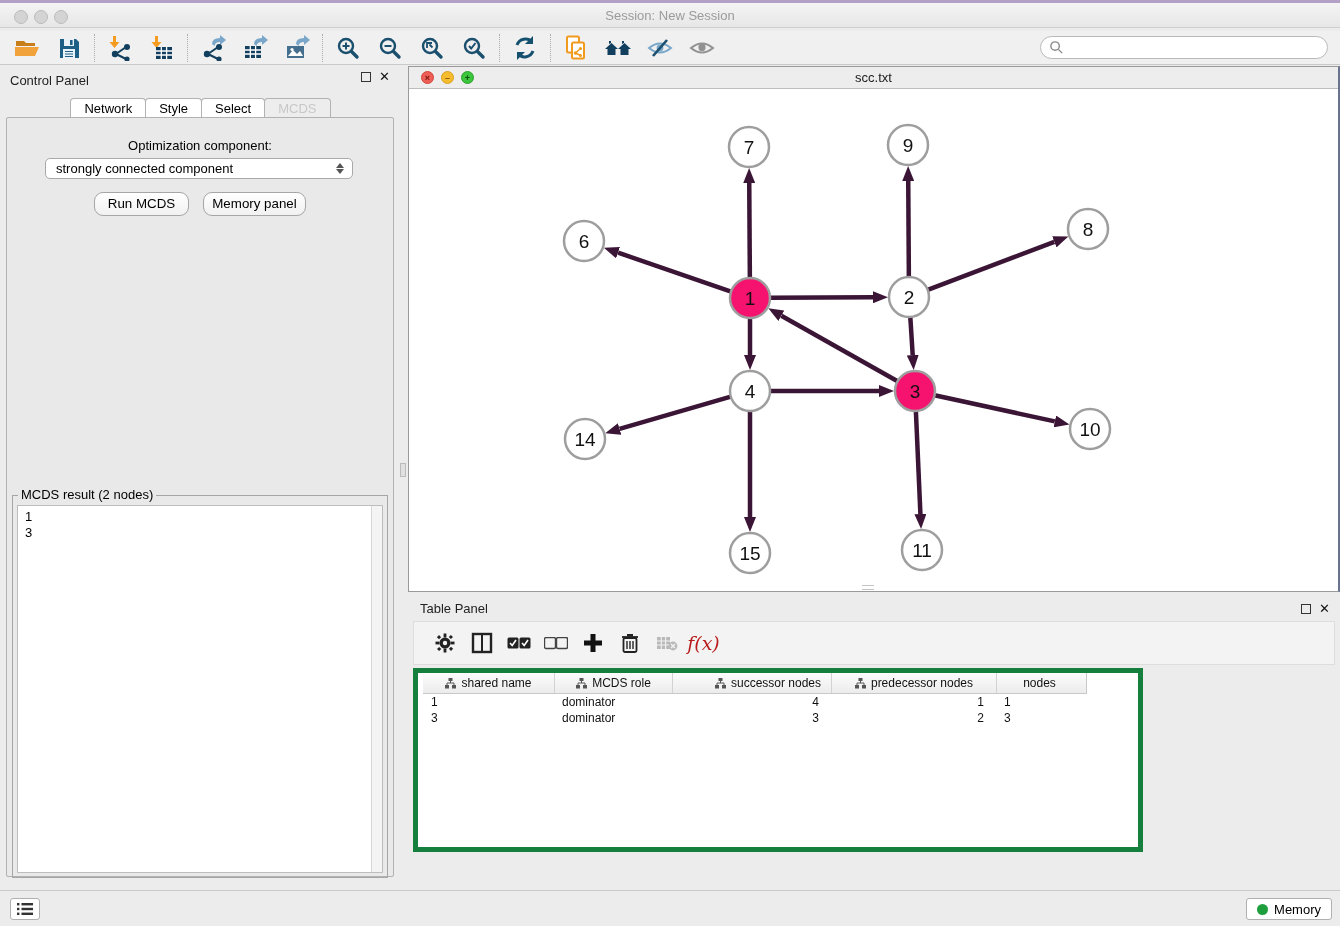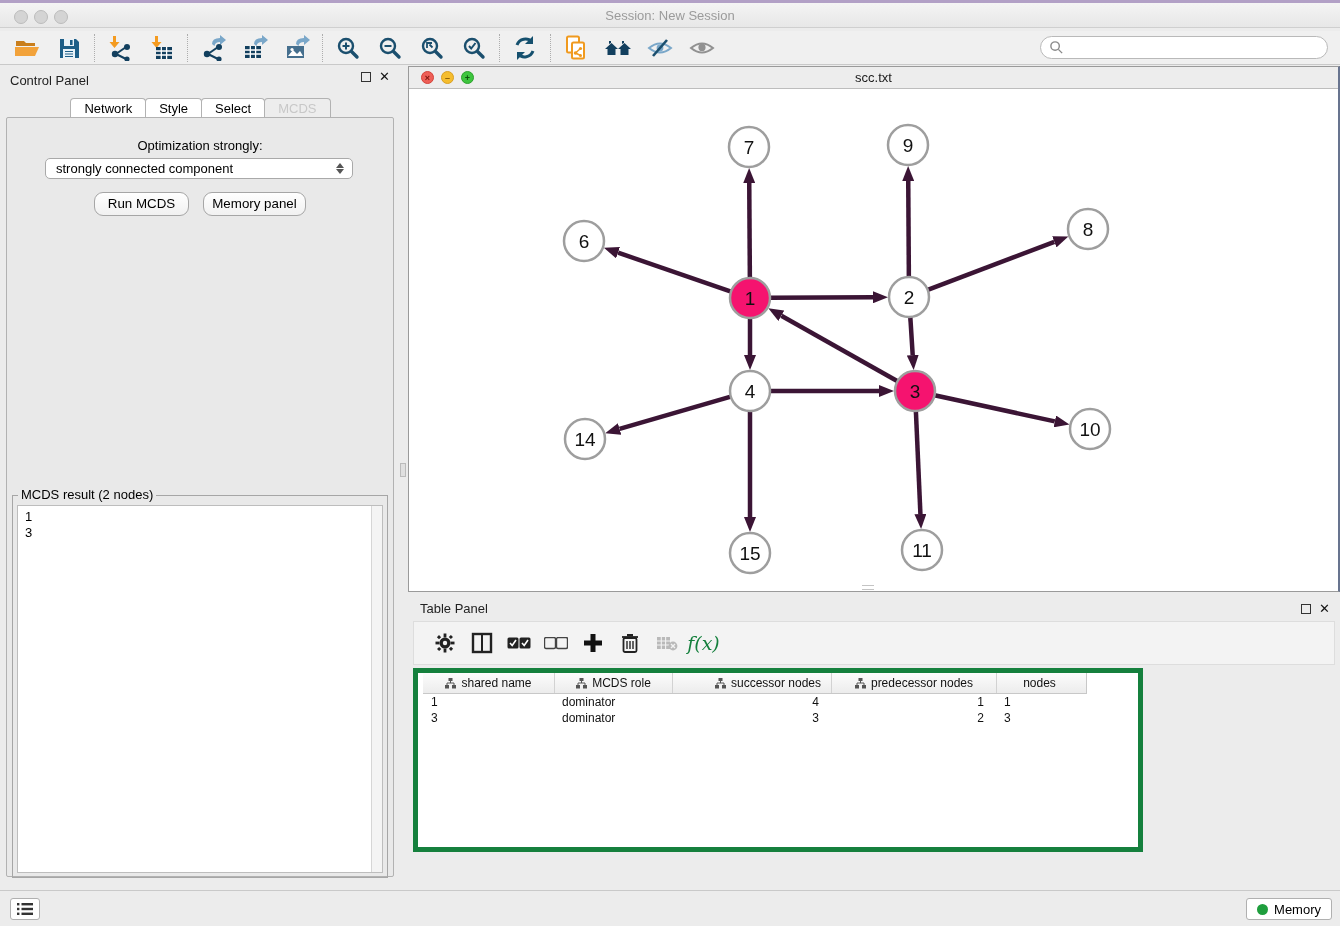--- a/index.html
+++ b/index.html
@@ -52,21 +52,21 @@
   .traffic { position:absolute; top:4px; width:13px; height:13px; border-radius:50%; font-size:9px; font-weight:bold; text-align:center; line-height:12px; }
   #net-title { width:100%; text-align:center; line-height:21px; color:#1a1a1a; }
   #graph-area { position:absolute; left:0; top:22px; width:928px; height:501px; background:#fff; }
   #net-resize { position:absolute; left:453px; bottom:1px; width:12px; height:5px; border-top:1px solid #c4c4c4; border-bottom:1px solid #c4c4c4; }
 
   
   #table-panel { left:408px; top:597px; width:932px; height:293px; background:#ececec; }
   #tp-title { left:12px; top:4px; color:#222; }
   #tp-toolbar { left:5px; top:24px; width:922px; height:44px; background:#f3f3f3; border:1px solid #ddd; display:flex; align-items:center; padding-left:12px; }
   .tp-btn { width:37px; height:34px; display:flex; align-items:center; justify-content:center; background:transparent; border:none; }
-  .fx { font-family:"DejaVu Serif","Liberation Serif",serif; font-style:italic; font-size:19px; color:#15803d; }
+  .fx { font-family:"DejaVu Serif","Liberation Serif",serif; font-style:italic; font-size:19px; color:#b91c1c; }
   #node-table { left:5px; top:71px; width:730px; height:184px; background:#fff; border:5px solid #15803d; }
   #thead { display:flex; height:21px; background:linear-gradient(#fcfcfc,#ececec); border-bottom:1px solid #c8c8c8; margin-left:5px; width:664px; border-right:1px solid #c8c8c8; }
   .th { display:flex; align-items:center; justify-content:center; gap:5px; font-size:12px; color:#111; border-left:1px solid #d2d2d2; height:100%; }
   .th:first-child { border-left:none; }
   .trow { display:flex; height:16px; margin-left:5px; width:664px; font-size:12px; color:#111; }
   .td { line-height:16px; padding:0 12px 0 8px; white-space:nowrap; overflow:hidden; }
   .td.r { text-align:right; }
   #tp-tabs { left:0; top:268px; width:932px; display:flex; justify-content:center; }
   .btab { border:1px solid #a8a8a8; background:#fff; color:#000; padding:2px 14px 3px; margin-right:-1px; }
   .btab:first-child { border-radius:4px 0 0 4px; }
@@ -238,21 +238,21 @@
     <span class="float-ic"></span>
     <span class="close-ic">✕</span>
   </div>
   <div id="cp-tabs" class="abs">
       <div class="tab">Network</div>
       <div class="tab">Style</div>
       <div class="tab">Select</div>
       <div class="tab selected">MCDS</div>
     </div>
   <div id="cp-content" class="abs"></div>
-  <div id="opt-label" class="abs">Optimization strongly:</div>
+  <div id="opt-label" class="abs">Optimization component:</div>
   <div id="criterion-select" class="abs">
     <span class="val">strongly connected component</span>
     <span class="chev">
         <b class="up"></b>
         <b class="dn"></b>
       </span>
   </div>
   <button id="run-btn" class="abs pbtn">Run MCDS</button>
   <button id="close-btn" class="abs pbtn">Memory panel</button>
   <div id="result-box" class="abs">

